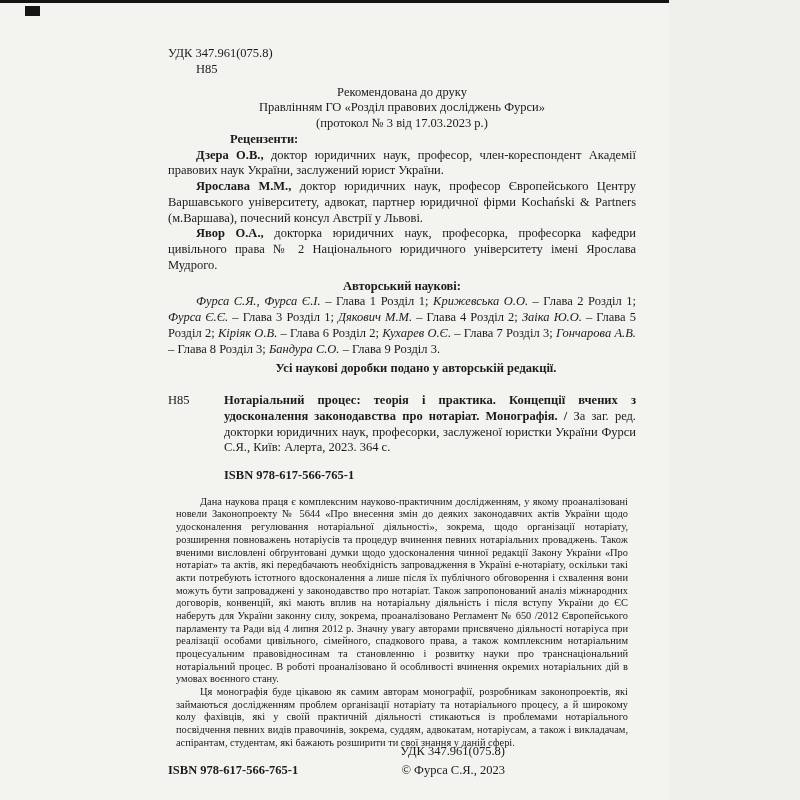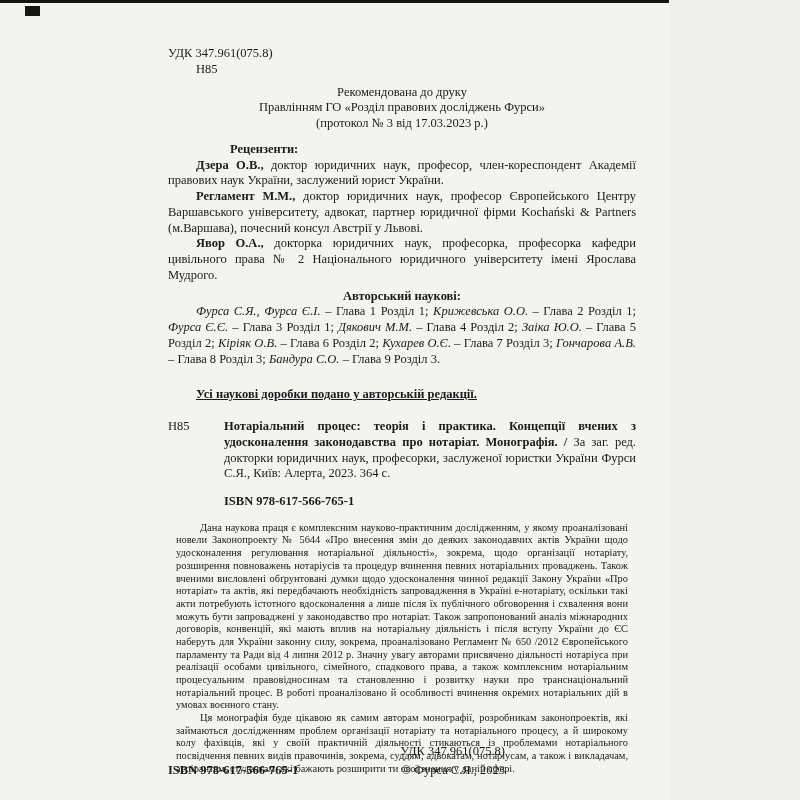--- a/index.html
+++ b/index.html
@@ -29,24 +29,24 @@
     left: 168px; top: 46px; width: 468px;
     font-size: 12.5px;
     line-height: 1.26;
   }
   .bold { font-weight: bold; }
   .it { font-style: italic; }
   .center { text-align: center; }
   .udk-top { text-align: left; }
   .h85-top { text-indent: 28px; }
   .rec-block { margin-top: 7px; text-align: center; }
-  .rev-heading { margin-top: 10px; text-indent: 62px; }
+  .rev-heading { text-indent: 62px; }
   .para { text-align: justify; text-indent: 28px; }
   .authors-heading { margin-top: 5px; }
-  .note { margin-top: 20px; text-align: left; text-decoration: underline; }
+  .note { margin-top: 4px; text-align: center; }
   .biblio { margin-top: 16px; display: flex; }
   .biblio-label { width: 56px; flex: 0 0 56px; }
   .biblio-text { flex: 1; text-align: justify; }
   .isbn-line { margin-top: 12px; margin-left: 56px; }
   .annotation {
     margin-top: 12px;
     padding: 0 8px;
     font-size: 10.4px;
     line-height: 1.22;
   }
@@ -81,21 +81,21 @@
 
     <div class="rec-block center">
       <div>Рекомендована до друку</div>
       <div>Правлінням ГО «Розділ правових досліджень Фурси»</div>
       <div>(протокол № 3 від 17.03.2023 р.)</div>
     </div>
 
     <div class="rev-heading bold">Рецензенти:</div>
 
     <p class="para"><span class="bold">Дзера О.В.,</span> <span>доктор юридичних наук, професор, член-кореспондент Академії правових наук України, заслужений юрист України.</span></p>
-    <p class="para"><span class="bold">Регламент М.М.,</span> <span>доктор юридичних наук, професор Європейського Центру Варшавського університету, адвокат, партнер юридичної фірми Kochański &amp; Partners (м.Варшава), почесний консул Австрії у Львові.</span></p>
+    <p class="para"><span class="bold">Ярослава М.М.,</span> <span>доктор юридичних наук, професор Європейського Центру Варшавського університету, адвокат, партнер юридичної фірми Kochański &amp; Partners (м.Варшава), почесний консул Австрії у Львові.</span></p>
     <p class="para"><span class="bold">Явор О.А.,</span> <span>докторка юридичних наук, професорка, професорка кафедри цивільного права № 2 Національного юридичного університету імені Ярослава Мудрого.</span></p>
 
     <div class="authors-heading center bold">Авторський наукові:</div>
 
     <p class="para"><span class="it">Фурса С.Я., Фурса Є.І.</span><span> – Глава 1 Розділ 1; </span><span class="it">Крижевська О.О.</span><span> – Глава 2 Розділ 1; </span><span class="it">Фурса Є.Є.</span><span> – Глава 3 Розділ 1; </span><span class="it">Дякович М.М.</span><span> – Глава 4 Розділ 2; </span><span class="it">Заіка Ю.О.</span><span> – Глава 5 Розділ 2; </span><span class="it">Кіріяк О.В.</span><span> – Глава 6 Розділ 2; </span><span class="it">Кухарев О.Є.</span><span> – Глава 7 Розділ 3; </span><span class="it">Гончарова А.В.</span><span> – Глава 8 Розділ 3; </span><span class="it">Бандура С.О.</span><span> – Глава 9 Розділ 3.</span></p>
 
     <p class="para bold note">Усі наукові доробки подано у авторській редакції.</p>
 
     <div class="biblio">
       <div class="biblio-label">Н85</div>

